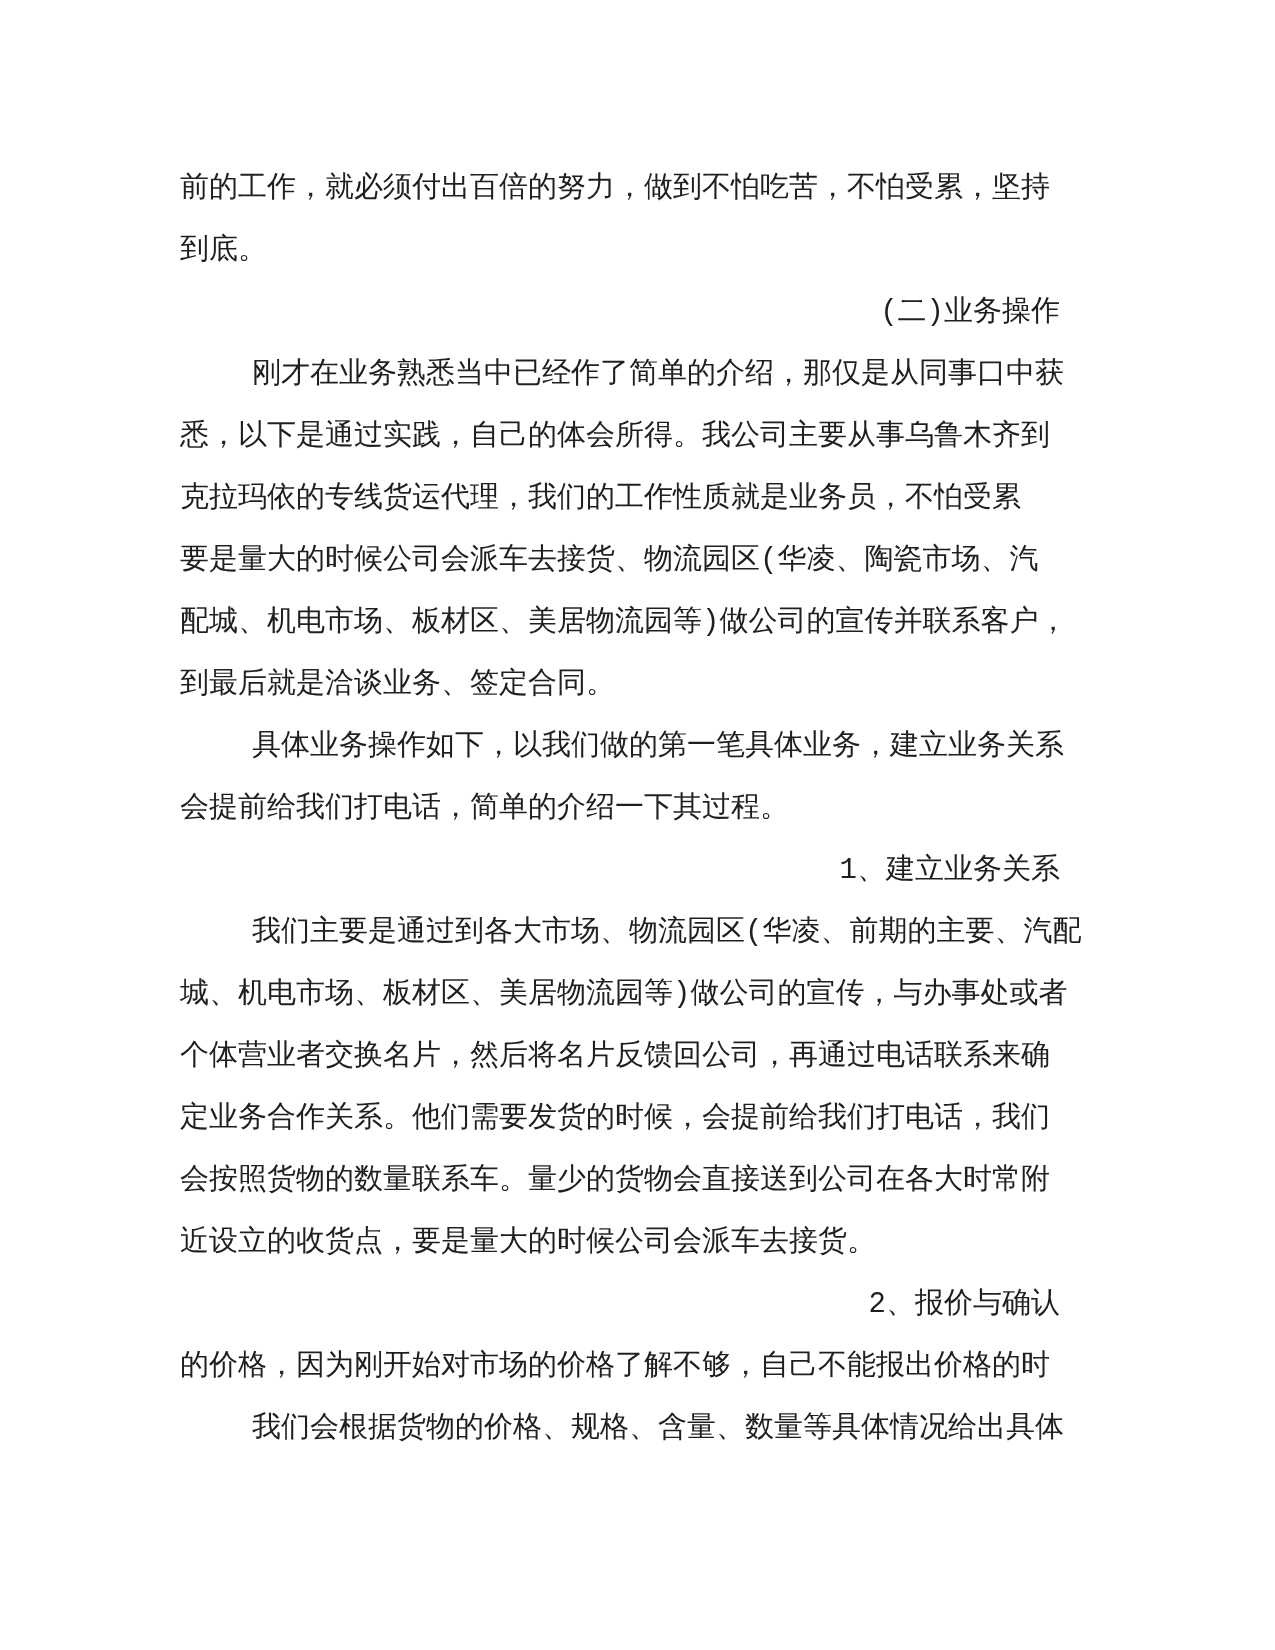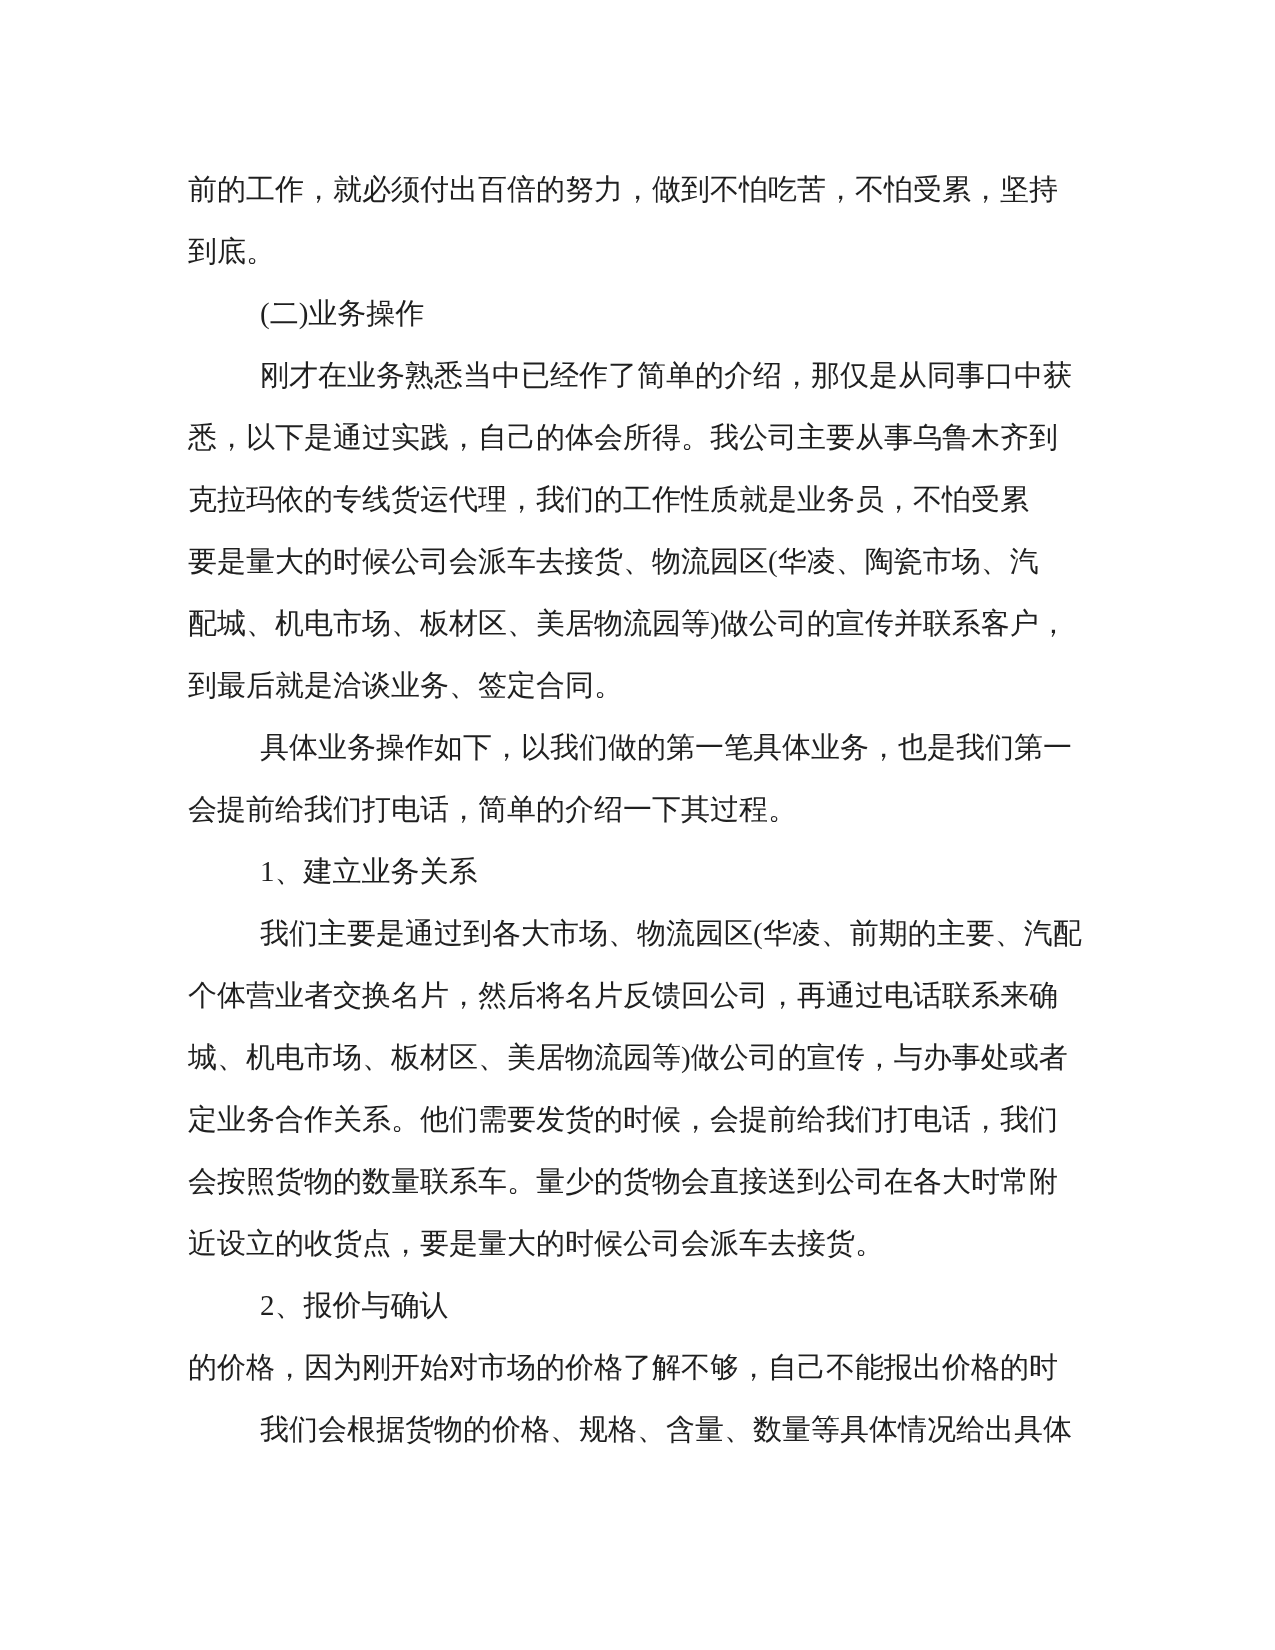--- a/index.html
+++ b/index.html
@@ -9,39 +9,40 @@
   }
   body {
     width: 1275px;
     height: 1650px;
     overflow: hidden;
     position: relative;
   }
   .page {
     position: absolute;
     top: 158px;
-    left: 188px;
+    left: 180px;
     width: 880px;
-    font-family: Liberation Serif, serif;
+    font-family: Liberation Mono, monospace;
     color: #1f1f1f;
   }
   .paragraph {
     margin: 0;
     padding: 0;
   }
   .line {
     height: 62px;
     line-height: 62px;
     font-size: 29px;
     font-weight: 400;
     white-space: nowrap;
     letter-spacing: 0px;
   }
   .line.indent {
     padding-left: 72px;
+    text-align: right;
   }
 </style>
 </head>
 <body style="background: rgb(255, 255, 255);">
 
 <div class="page" style="color: rgb(31, 31, 31);">
     <div class="paragraph">
       <div class="line">前的工作，就必须付出百倍的努力，做到不怕吃苦，不怕受累，坚持</div>
       <div class="line">到底。</div>
     </div>
@@ -50,30 +51,30 @@
     </div>
     <div class="paragraph">
       <div class="line indent">刚才在业务熟悉当中已经作了简单的介绍，那仅是从同事口中获</div>
       <div class="line">悉，以下是通过实践，自己的体会所得。我公司主要从事乌鲁木齐到</div>
       <div class="line">克拉玛依的专线货运代理，我们的工作性质就是业务员，不怕受累</div>
       <div class="line">要是量大的时候公司会派车去接货、物流园区(华凌、陶瓷市场、汽</div>
       <div class="line">配城、机电市场、板材区、美居物流园等)做公司的宣传并联系客户，</div>
       <div class="line">到最后就是洽谈业务、签定合同。</div>
     </div>
     <div class="paragraph">
-      <div class="line indent">具体业务操作如下，以我们做的第一笔具体业务，也是我们第一</div>
+      <div class="line indent">具体业务操作如下，以我们做的第一笔具体业务，建立业务关系</div>
       <div class="line">会提前给我们打电话，简单的介绍一下其过程。</div>
     </div>
     <div class="paragraph">
       <div class="line indent">1、建立业务关系</div>
     </div>
     <div class="paragraph">
       <div class="line indent">我们主要是通过到各大市场、物流园区(华凌、前期的主要、汽配</div>
+      <div class="line">城、机电市场、板材区、美居物流园等)做公司的宣传，与办事处或者</div>
       <div class="line">个体营业者交换名片，然后将名片反馈回公司，再通过电话联系来确</div>
-      <div class="line">城、机电市场、板材区、美居物流园等)做公司的宣传，与办事处或者</div>
       <div class="line">定业务合作关系。他们需要发货的时候，会提前给我们打电话，我们</div>
       <div class="line">会按照货物的数量联系车。量少的货物会直接送到公司在各大时常附</div>
       <div class="line">近设立的收货点，要是量大的时候公司会派车去接货。</div>
     </div>
     <div class="paragraph">
       <div class="line indent">2、报价与确认</div>
     </div>
     <div class="paragraph">
       <div class="line">的价格，因为刚开始对市场的价格了解不够，自己不能报出价格的时</div>
       <div class="line indent">我们会根据货物的价格、规格、含量、数量等具体情况给出具体</div>

